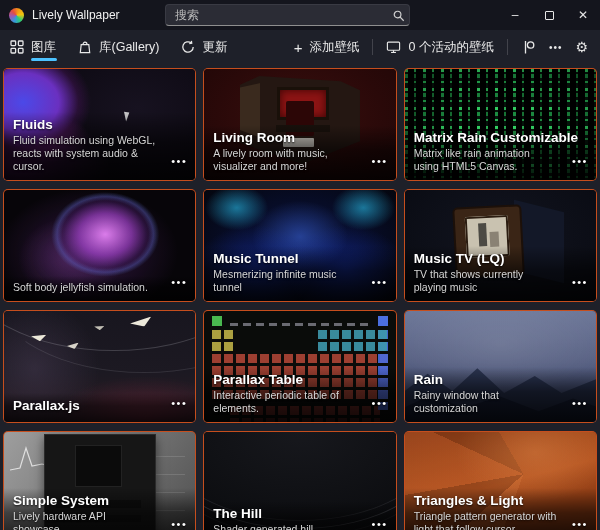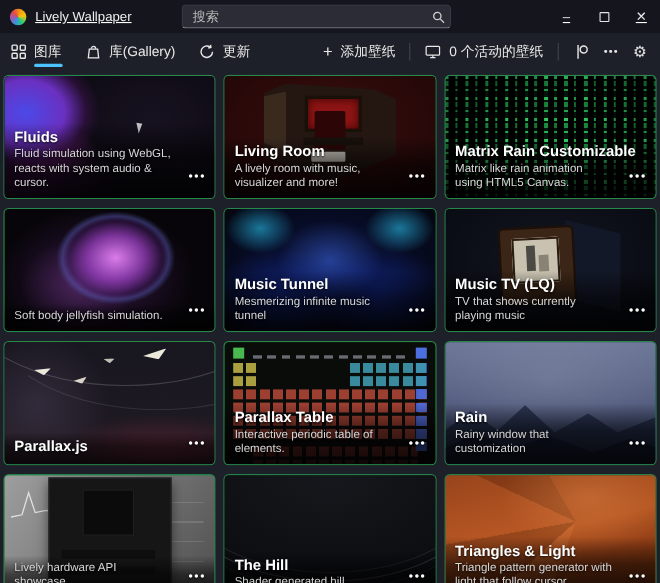--- a/index.html
+++ b/index.html
@@ -1,20 +1,20 @@
 <!DOCTYPE html>
 <html><head>
 <meta charset="utf-8">
 <style>
   * { margin:0; padding:0; box-sizing:border-box; }
   html,body { width:600px; height:530px; overflow:hidden; background:#1e2029;
     font-family:"Liberation Sans", sans-serif; color:#fff; }
 
   
-  .titlebar { position:relative; height:30px; background:#14151d; display:flex; align-items:center;text-decoration:underline; }
+  .titlebar { position:relative; height:30px; background:#14151d; display:flex; align-items:center; }
   .app-logo { width:15px; height:15px; border-radius:50%; margin:0 8px 0 9px;
     background:conic-gradient(from -40deg, #e74c3c, #f39c12, #f1c40f, #2ecc71, #3498db, #9b59b6, #e74c3c); }
   .app-title { font-size:12px; color:#f0f0f0; }
   .searchbox { position:absolute; left:165px; top:4px; width:245px; height:22px;
     background:#2b2c35; border:1px solid rgba(255,255,255,.07); border-bottom:1px solid #8f8f8f;
     border-radius:4px; display:flex; align-items:center; }
   .searchbox input { flex:1; background:transparent; border:none; outline:none; color:#c4b5fd;
     font-size:12px; padding:0 4px 0 9px; font-family:"Liberation Sans", sans-serif; }
   .searchbox input::placeholder { color:#b9b9b9; }
   .search-glyph { width:22px; display:flex; justify-content:center; align-items:center; }
@@ -35,21 +35,21 @@
   .plus-glyph { font-size:15px; line-height:1; color:#eaeaea; }
   .v-sep { width:1px; height:16px; background:rgba(255,255,255,.16); }
   .gear-glyph { font-size:14px; color:#e0e0e0; }
   .dots-glyph { font-size:10px; letter-spacing:1px; color:#e8e8e8; }
   svg.ic { display:block; }
 
   
   .grid { display:grid; grid-template-columns:repeat(3, 1fr); grid-auto-rows:113px;
     gap:8px 7px; padding:4px 3px 0 3px; height:496px; overflow:hidden; }
   .card { position:relative; border-radius:5px; overflow:hidden;
-    border:1px solid rgba(255,255,255,.07); background:#15803d; }
+    border:1px solid rgba(255,255,255,.07); background:#c2410c; }
   .thumb { position:absolute; inset:0; }
   .overlay { position:absolute; left:0; right:0; bottom:0; padding:5px 9px 7px;
     background:linear-gradient(180deg, rgba(0,0,0,0) 0%, rgba(0,0,0,.55) 45%, rgba(0,0,0,.82) 100%); }
   .card-title { font-size:13.5px; font-weight:bold; color:#fff; margin-bottom:2px;
     text-shadow:0 1px 2px rgba(0,0,0,.8); }
   .card-desc { font-size:10.5px; line-height:1.25; color:#d6d6d6; padding-right:30px;
     text-shadow:0 1px 2px rgba(0,0,0,.8); }
   .card-more { position:absolute; right:8px; bottom:13px; color:#fff; font-size:11px;
     letter-spacing:1.5px; cursor:default; text-shadow:0 1px 2px #000; }
 
@@ -376,20 +376,21 @@
         <polyline points="0,30 10,28 16,8 22,26 32,24 44,27 56,26 70,27"></polyline>
       </svg>
       <div class="sys-lines"></div>
       <div class="mobo">
         <div class="mobo-chip"></div>
           <div class="mobo-slot"></div>
           <div class="mobo-slot2"></div>
       </div>
     </div>
     <div class="overlay">
+      <div class="card-title">Simple System</div>
       <div class="card-desc">Lively hardware API showcase.</div>
     </div>
     <div class="card-more">•••</div>
   </div>
 
   <div class="card">
     <div class="thumb thumb-hill">
       <div class="hillline hill1"></div>
       <div class="hillline hill2"></div>
       <div class="hillline hill3"></div>

